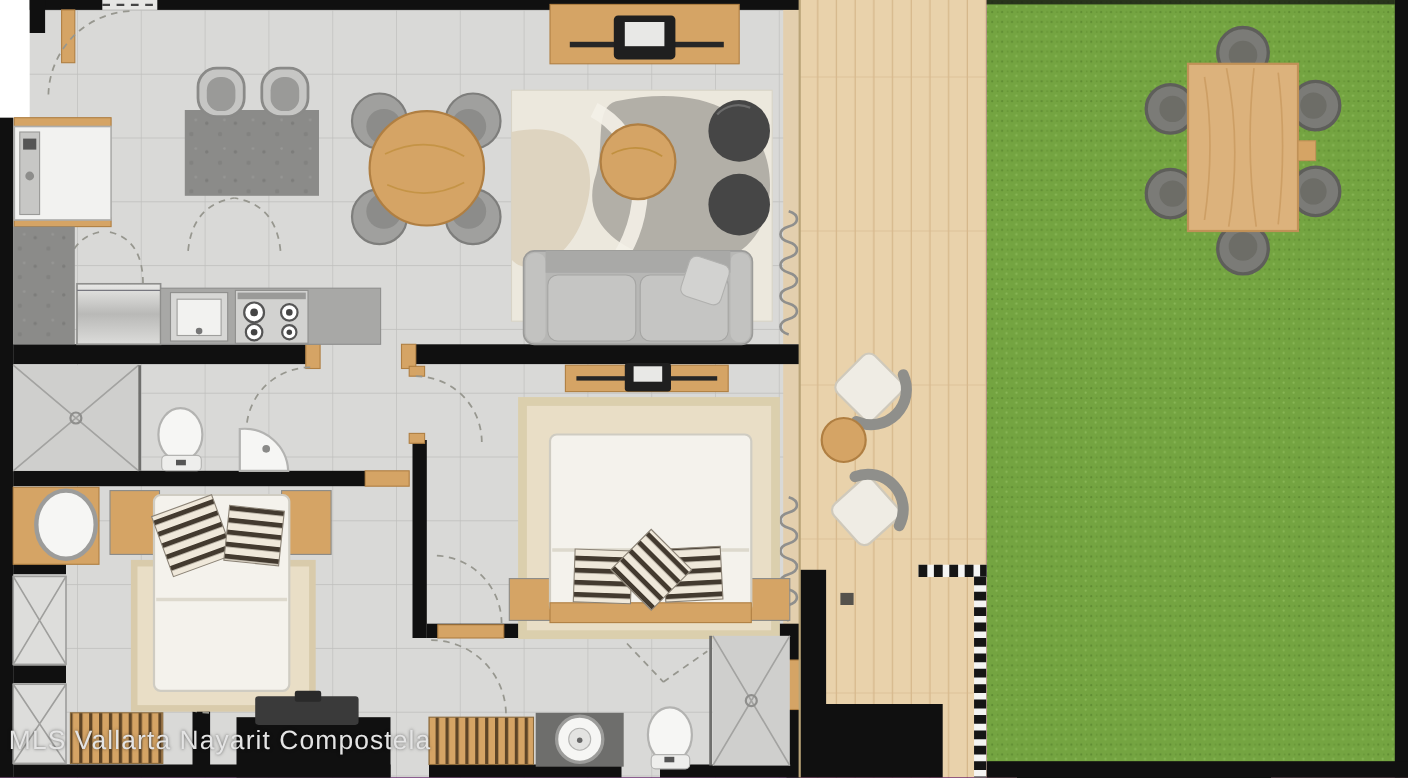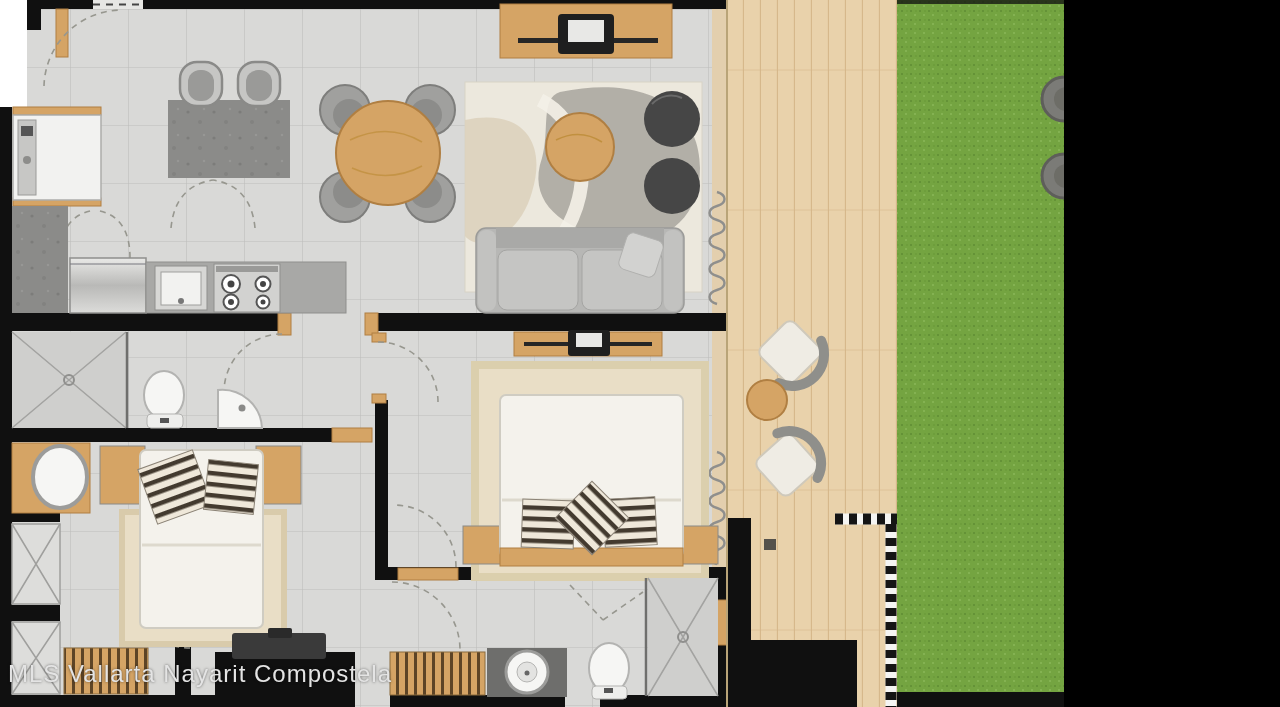--- a/index.html
+++ b/index.html
@@ -1,17 +1,17 @@
 <!DOCTYPE html>
 <html style="--wall: #101010; --floor: #d9d9d7; --tile-line: #b2b2b0; --wood: #d5a465; --wood-dark: #b07f42; --deck: #e9d2ab; --deck-line: #d6b88b; --lawn: #74a441; --lawn-dark: #5f8c33; --counter: #8b8b89; --sofa: #b7b7b5; --rug-living: #ece8dd; --rug-bedroom: #e9dec6; --pouf: #464646; --chair: #a0a09e; --bed-white: #f4f2ec; --pillow-dark: #433a2f; --pillow-light: #efe8da; --fixture: #f6f6f4; --outdoor-chair: #7b7b77; --watermark: #e4e4e4;"><head>
 <meta charset="utf-8">
 <style>
   html,body{margin:0;padding:0;background:#000;}
   .stage{
-    position:relative;width:1064px;height:707px;overflow:hidden;
+    position:relative;width:1280px;height:707px;overflow:hidden;
     background:#a21caf;font-family:"Liberation Sans",sans-serif;
   }
   .stage svg{position:absolute;left:0;top:0;}
   .watermark{
     position:absolute;left:8px;top:660px;
     font-size:24px;letter-spacing:1px;
     color:var(--watermark,#e4e4e4);
     text-shadow:0 0 3px rgba(0,0,0,.55);
     pointer-events:none;white-space:nowrap;
   }

